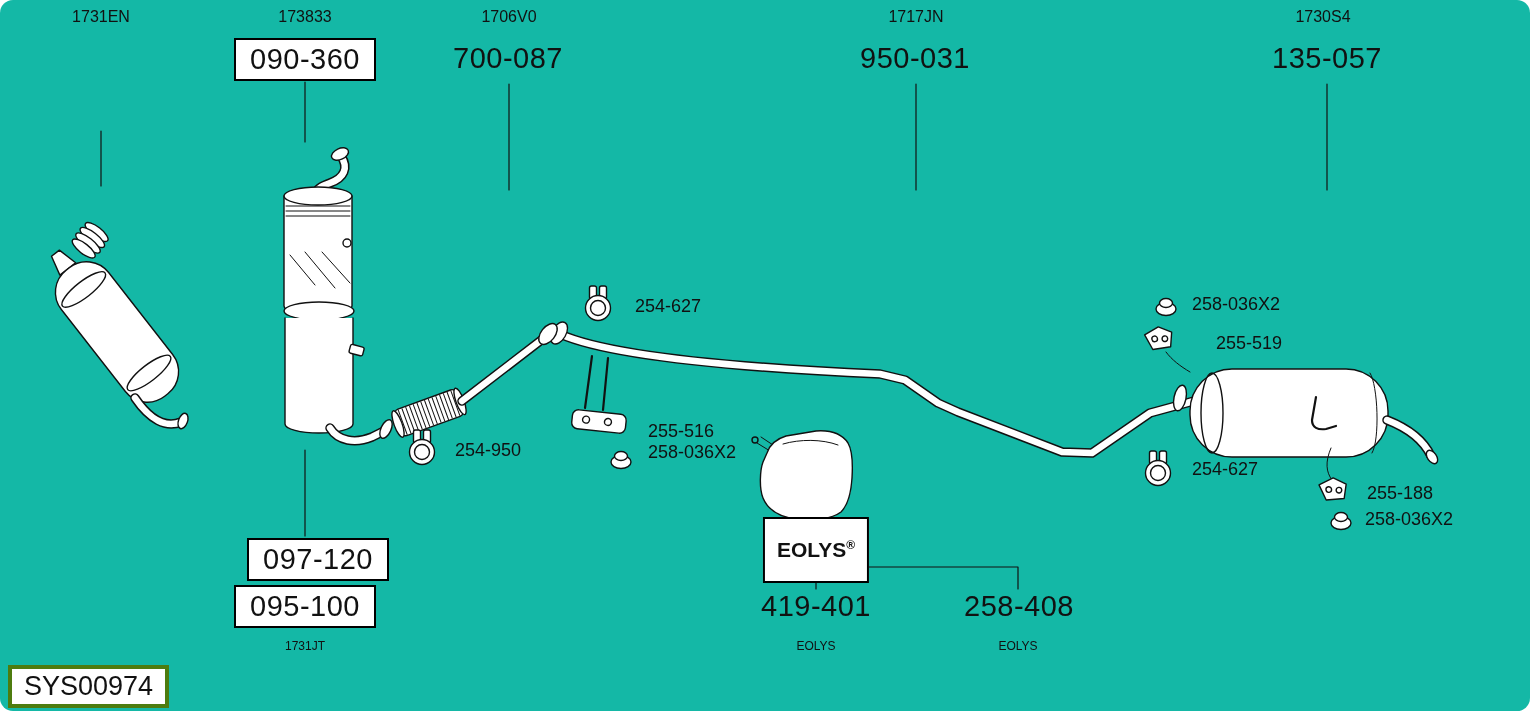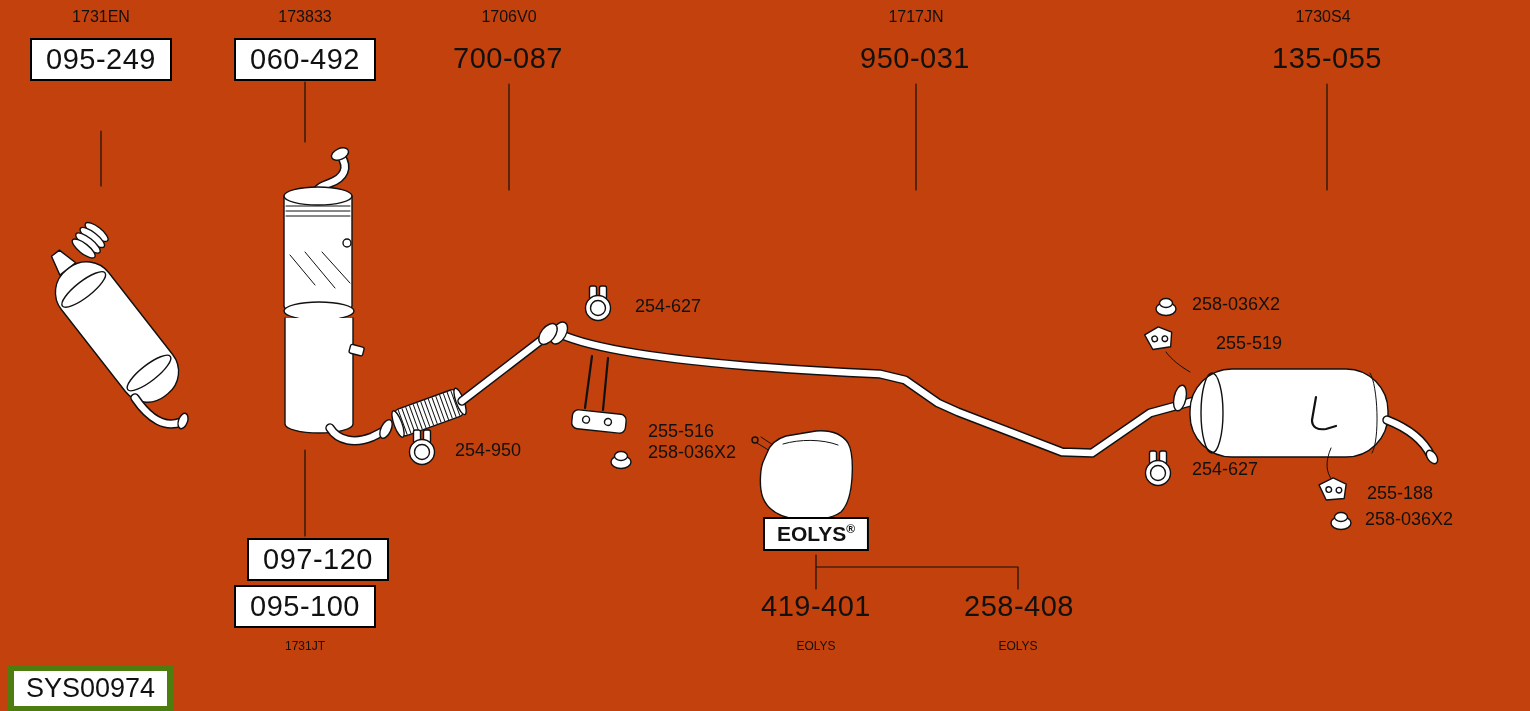--- a/index.html
+++ b/index.html
@@ -1,43 +1,44 @@
 <!DOCTYPE html>
 <html><head>
 <meta charset="utf-8">
 <style>
   html,body{margin:0;padding:0;background:#fff;}
   .stage{
     position:relative;
     width:1530px;height:711px;
-    background:#c2410c;
+    background:#14b8a6;
     font-family:"Liberation Sans", sans-serif;
     color:#111;
     overflow:hidden;
+    border-radius:13px;
   }
   .stage svg{position:absolute;left:0;top:0;}
   
   #artwork *{stroke:#111;stroke-width:1.4;fill:none;stroke-linecap:round;stroke-linejoin:round;}
   #artwork .wf{fill:#fff;}
   #artwork .pipe-o{stroke-width:9.5;}
   #artwork .pipe-i{stroke:#fff;stroke-width:6.5;}
   #artwork .thin{stroke-width:1;}
   #artwork .thin2{stroke-width:2.2;}
   #artwork .leader{stroke-width:1.2;}
   
   .lbl{position:absolute;white-space:nowrap;line-height:1.15;}
   .cx{transform:translateX(-50%);text-align:center;}
   .ref{font-size:16px;}
   .part{font-size:29px;letter-spacing:0.5px;}
   .box{border:2px solid #000;width:138px;padding:3px 0;background:#fff;}
   .co{font-size:18px;text-align:center;}
   .cap{font-size:12px;}
-  .eolys-box{border:2.5px solid #000;font-size:21px;font-weight:bold;padding:3px 12px;background:#fff;}
+  .eolys-box{border:2.5px solid #000;font-size:21px;font-weight:bold;padding:19px 12px;background:#fff;}
   .eolys-box .sup{font-size:12px;vertical-align:super;font-weight:bold;}
-  .sys-box{border:6px solid #4d7c0f;font-size:27px;padding:2px 12px;background:#fff;}
+  .sys-box{border:4px solid #4d7c0f;font-size:27px;padding:2px 12px;background:#fff;}
 </style>
 </head>
 <body>
 
 <div class="stage">
 
   <svg id="artwork" width="1530" height="711" viewBox="0 0 1530 711">
     <defs>
       <g id="icon-clamp">
         <rect class="wf" x="-8.5" y="-18" width="7" height="13" rx="2"></rect>
@@ -159,25 +160,24 @@
       <use href="#icon-bracket" transform="translate(1333,491) rotate(-8)"></use>
     </g>
   </svg>
 
   <div class="lbl cx ref" style="left:101px;top:8px">1731EN</div>
   <div class="lbl cx ref" style="left:305px;top:8px">173833</div>
   <div class="lbl cx ref" style="left:509px;top:8px">1706V0</div>
   <div class="lbl cx ref" style="left:916px;top:8px">1717JN</div>
   <div class="lbl cx ref" style="left:1323px;top:8px">1730S4</div>
 
-  <div class="lbl cx part box" style="left:101px;top:38px">095-249</div>
-  <div class="lbl cx part box" style="left:305px;top:38px">060-492</div>
+  <div class="lbl cx part box" style="left:305px;top:38px">090-360</div>
   <div class="lbl cx part" style="left:508px;top:42px">700-087</div>
   <div class="lbl cx part" style="left:915px;top:42px">950-031</div>
-  <div class="lbl cx part" style="left:1327px;top:42px">135-055</div>
+  <div class="lbl cx part" style="left:1327px;top:42px">135-057</div>
 
   <div class="lbl cx part box" style="left:318px;top:538px">097-120</div>
   <div class="lbl cx part box" style="left:305px;top:585px">095-100</div>
   <div class="lbl cx cap" style="left:305px;top:640px">1731JT</div>
 
   <div class="lbl co" style="left:635px;top:296px">254-627</div>
   <div class="lbl co" style="left:455px;top:440px">254-950</div>
   <div class="lbl co" style="left:648px;top:421px">255-516</div>
   <div class="lbl co" style="left:648px;top:442px">258-036X2</div>
   <div class="lbl co" style="left:1192px;top:294px">258-036X2</div>

